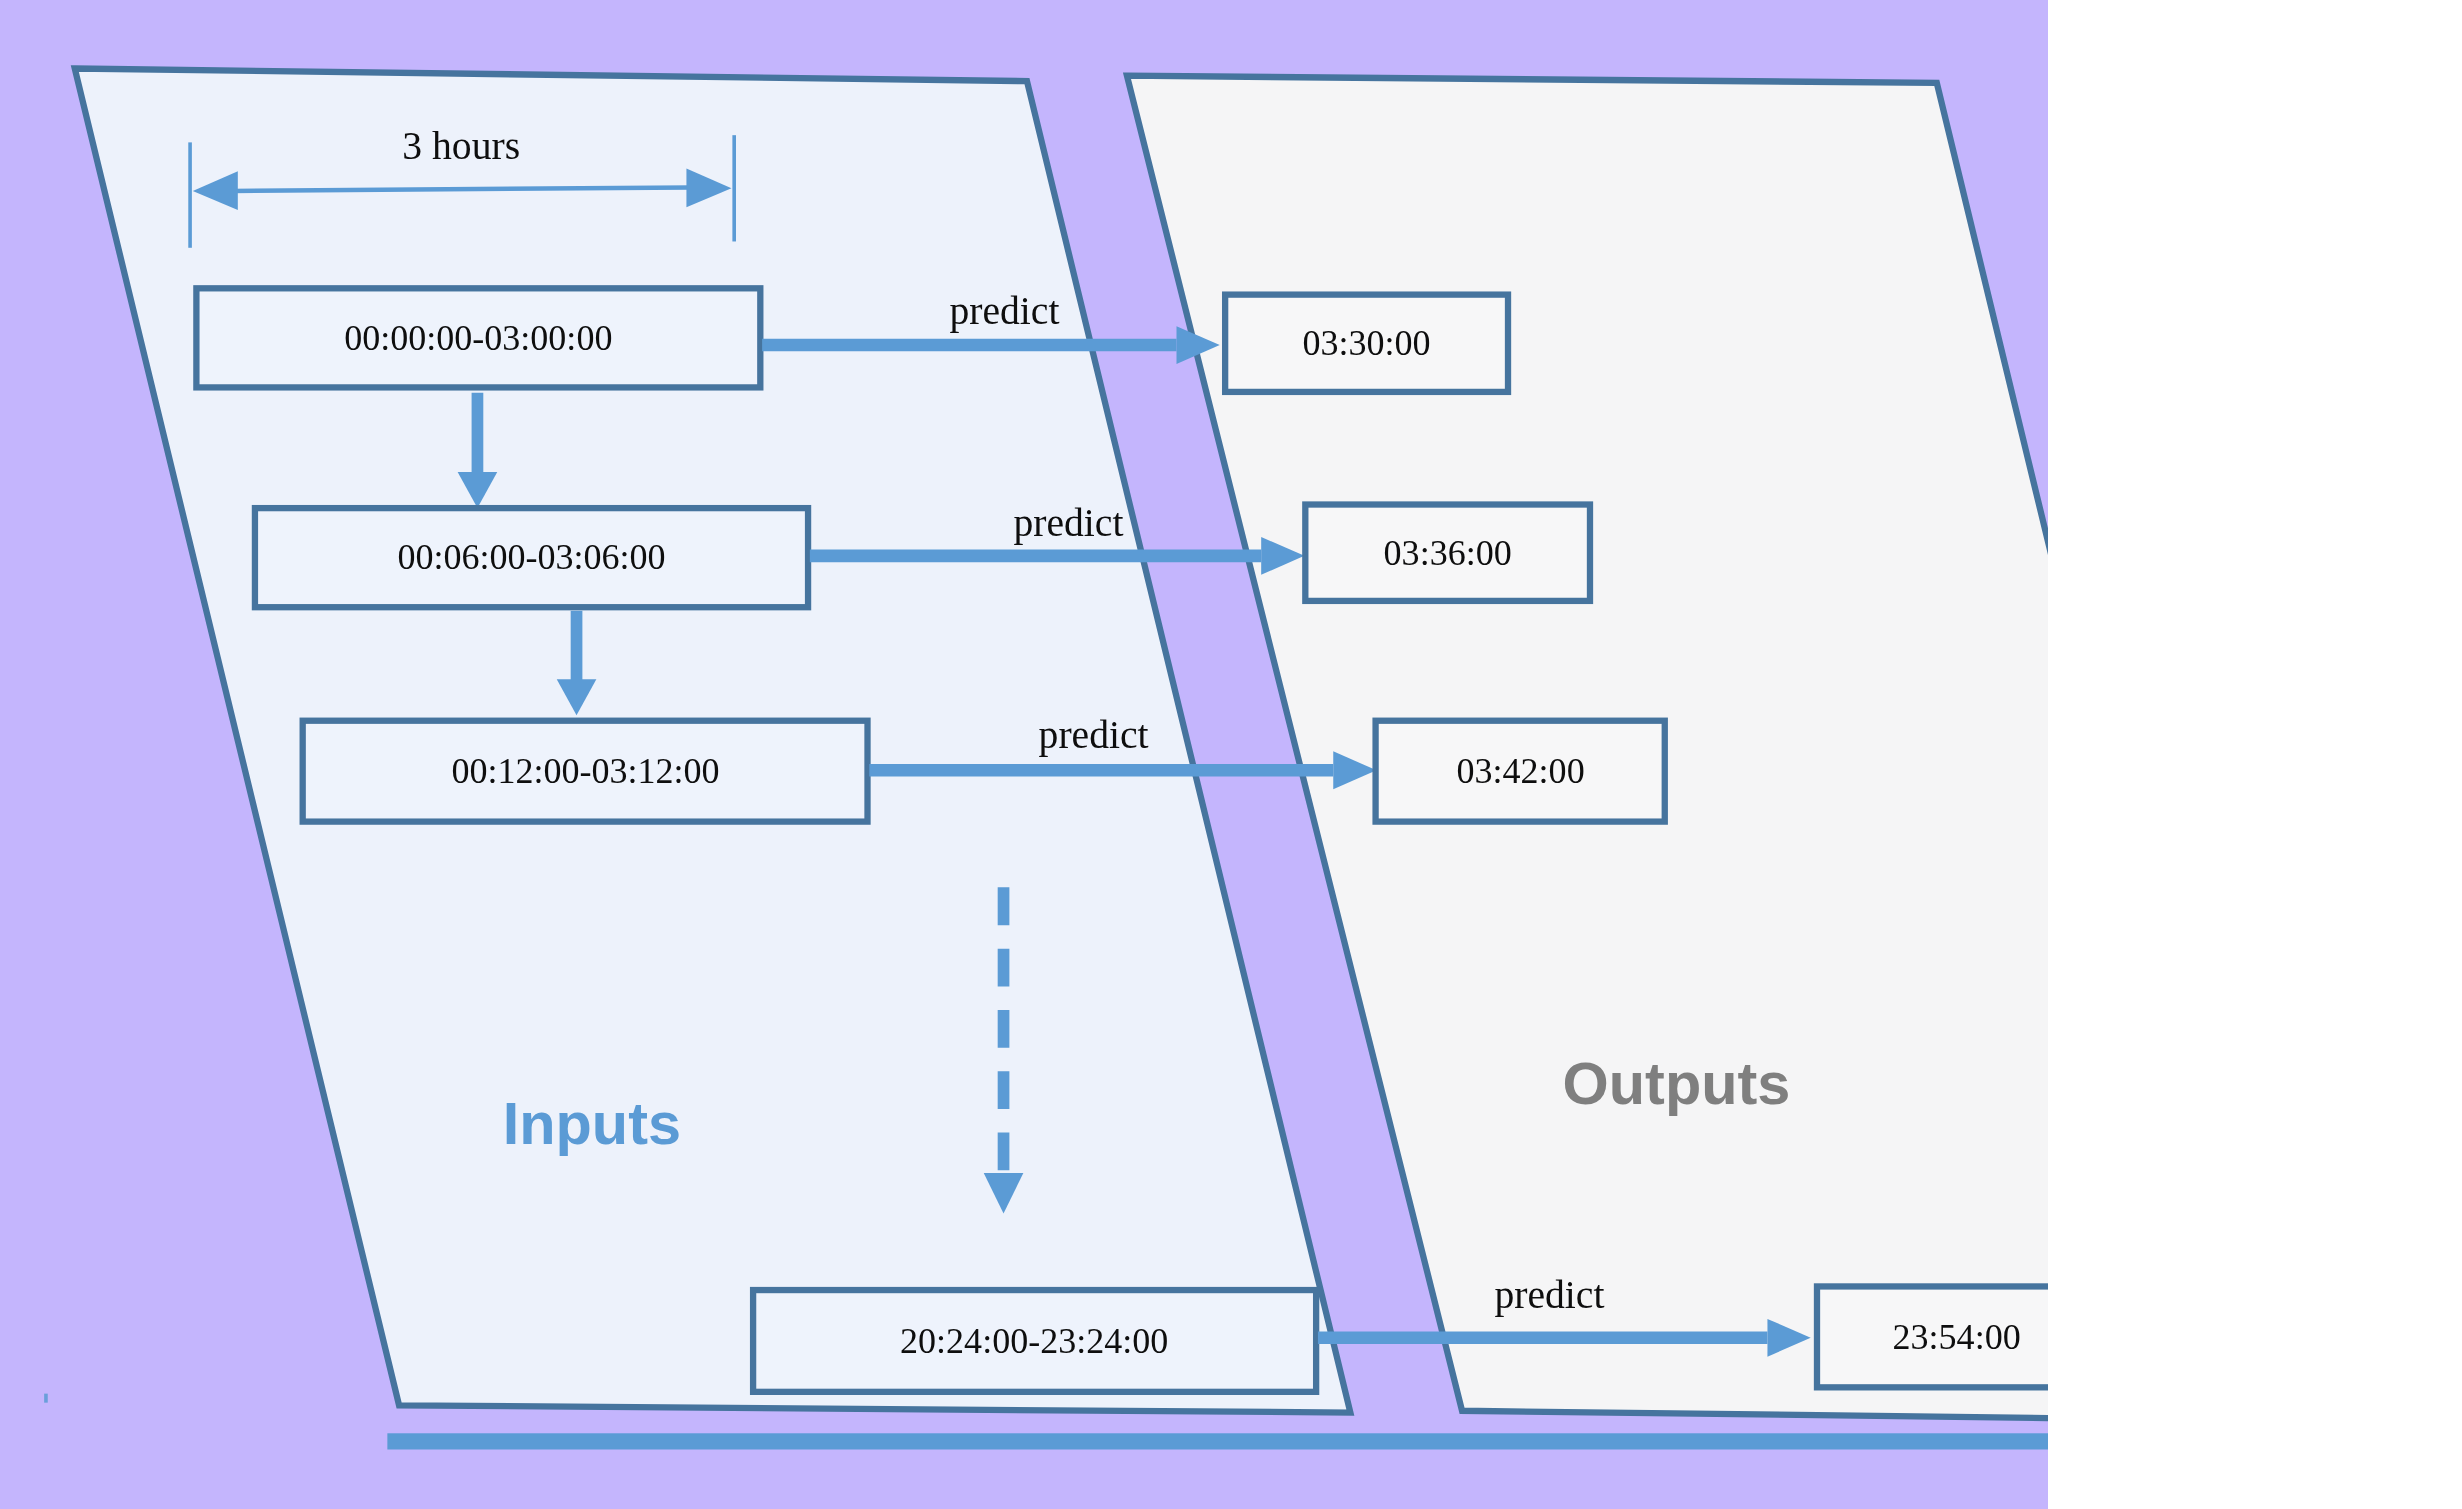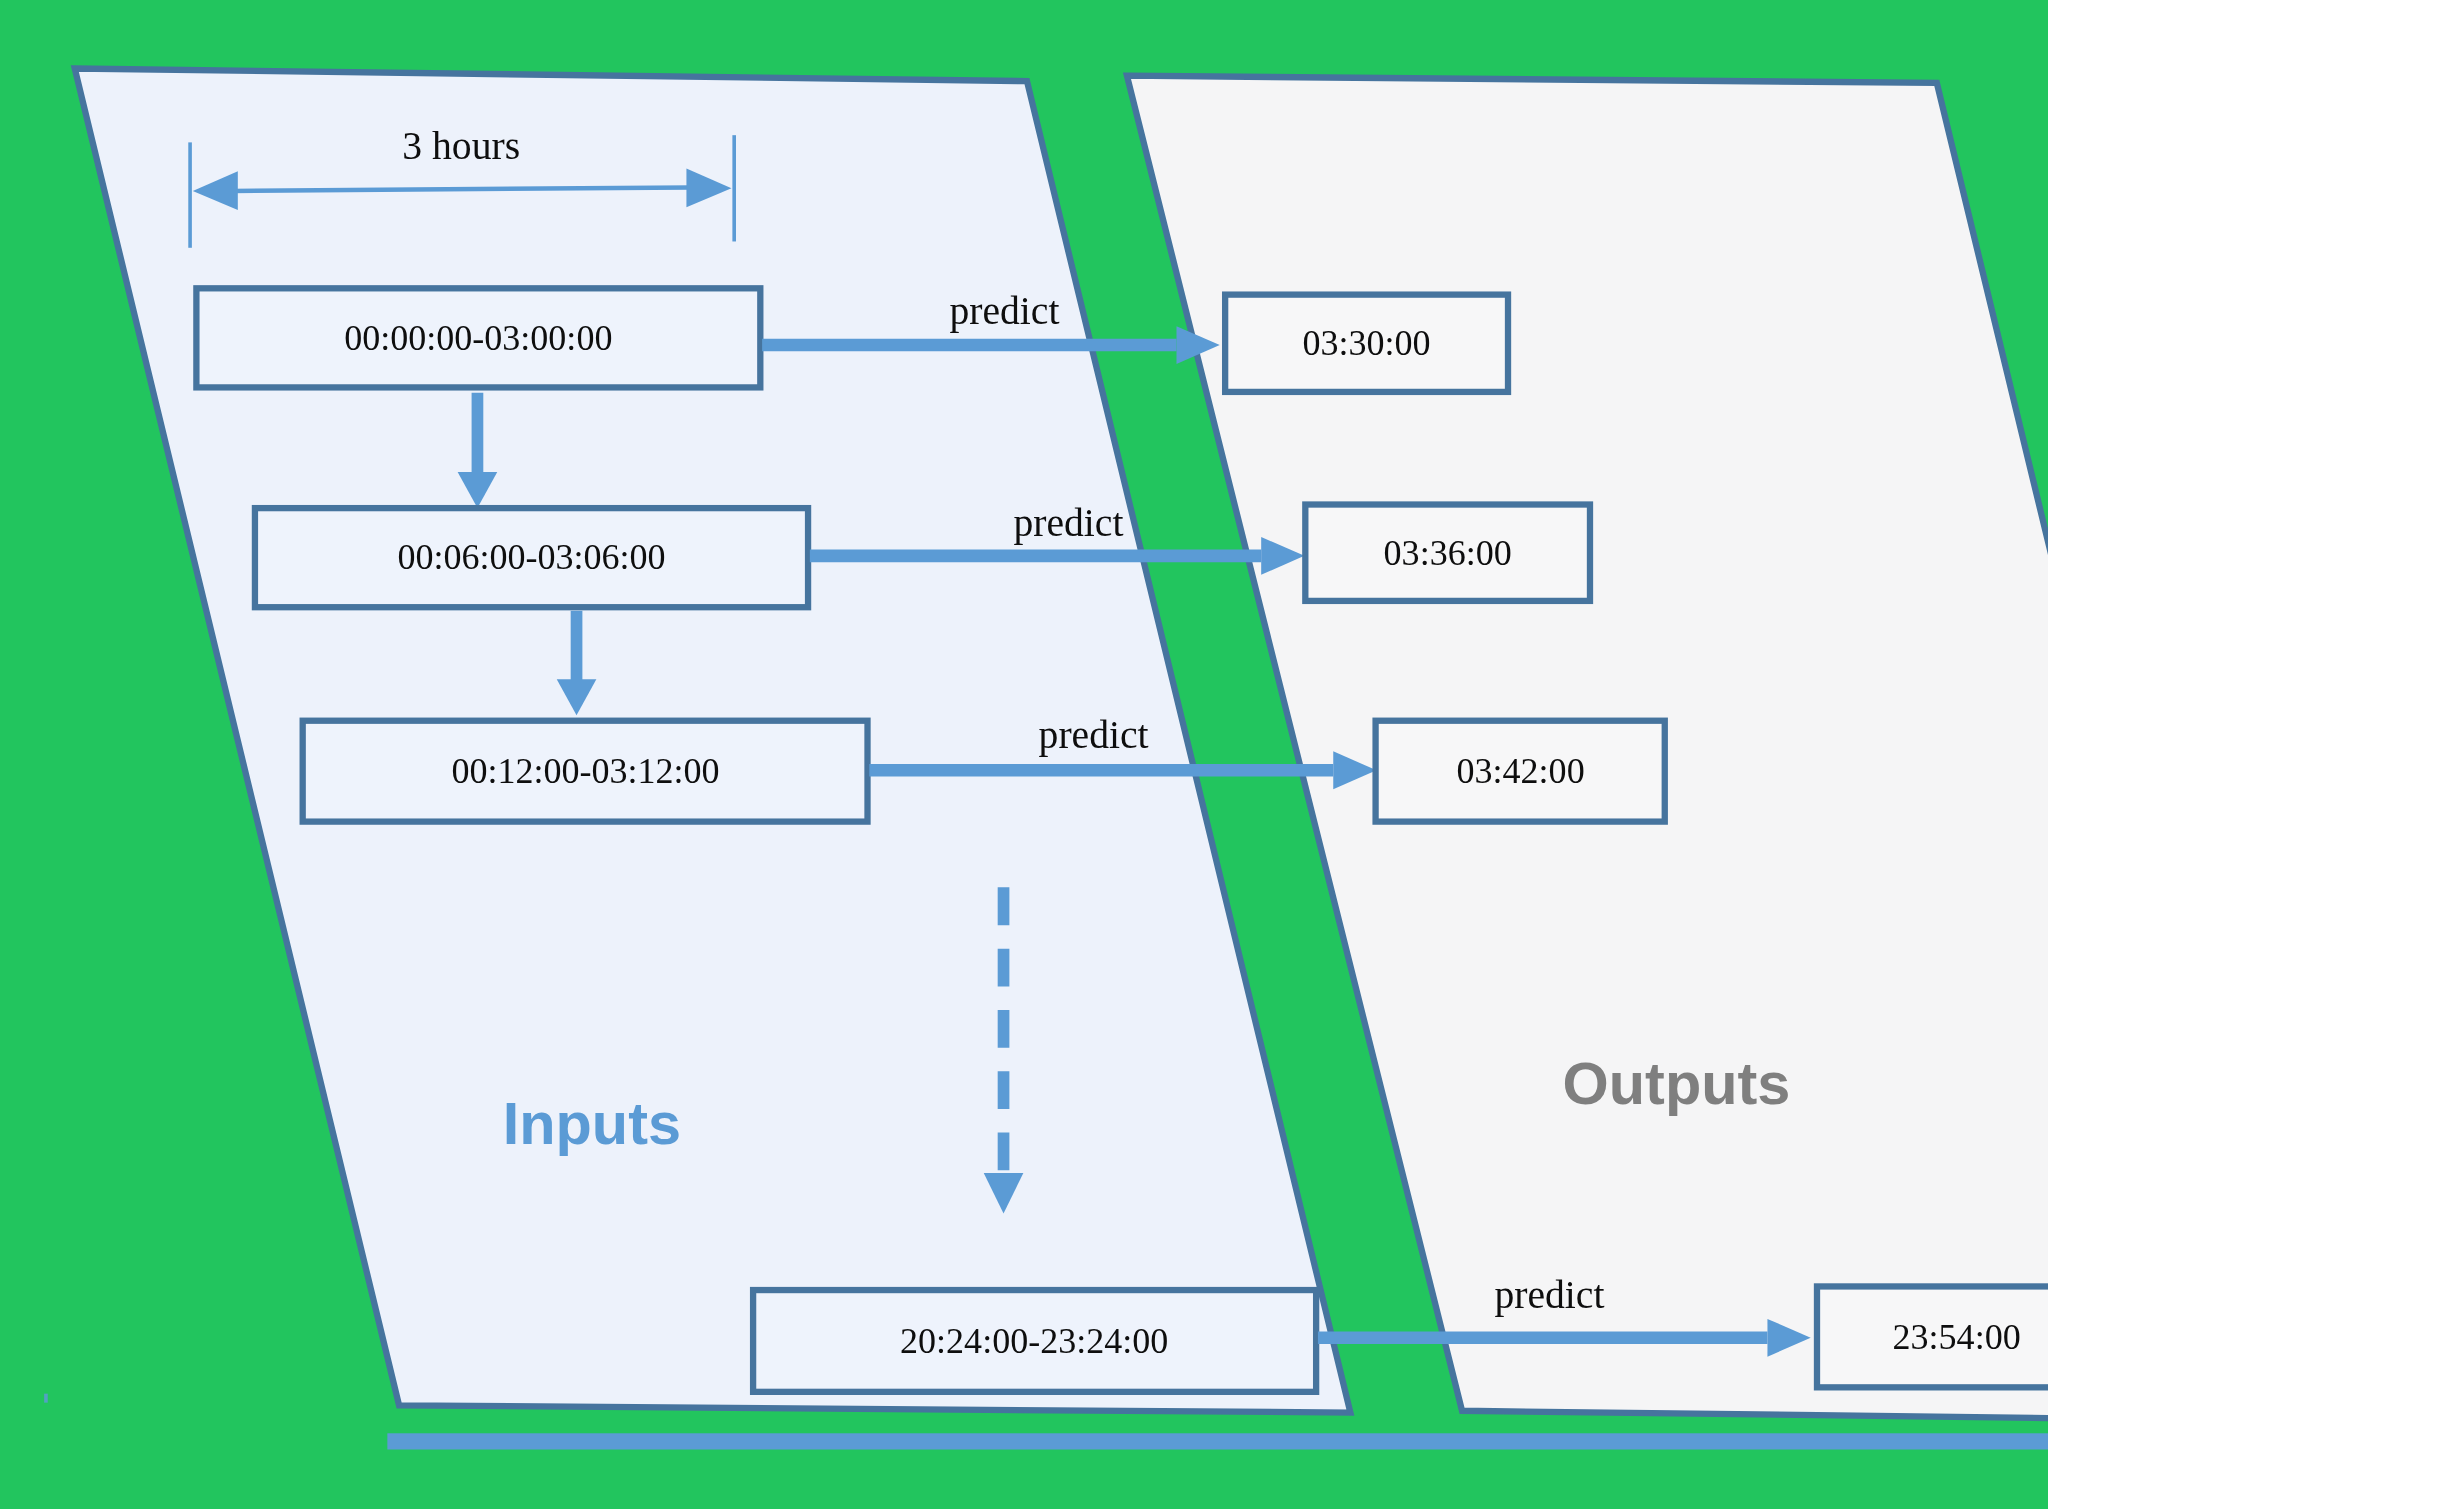--- a/index.html
+++ b/index.html
@@ -4,21 +4,21 @@
 <style>
   html, body {
     margin: 0;
     padding: 0;
     background: #ffffff;
   }
   .stage {
     position: relative;
     width: 2048px;
     height: 1509px;
-    background: #22c55e;
+    background: #c4b5fd;
     overflow: hidden;
   }
   svg { display: block; }
 
   .serif-text {
     font-family: "Liberation Serif", "DejaVu Serif", serif;
     fill: #0e0e0e;
   }
   .box-text      { font-size: 40px; }
   .predict-text  { font-size: 44px; }

